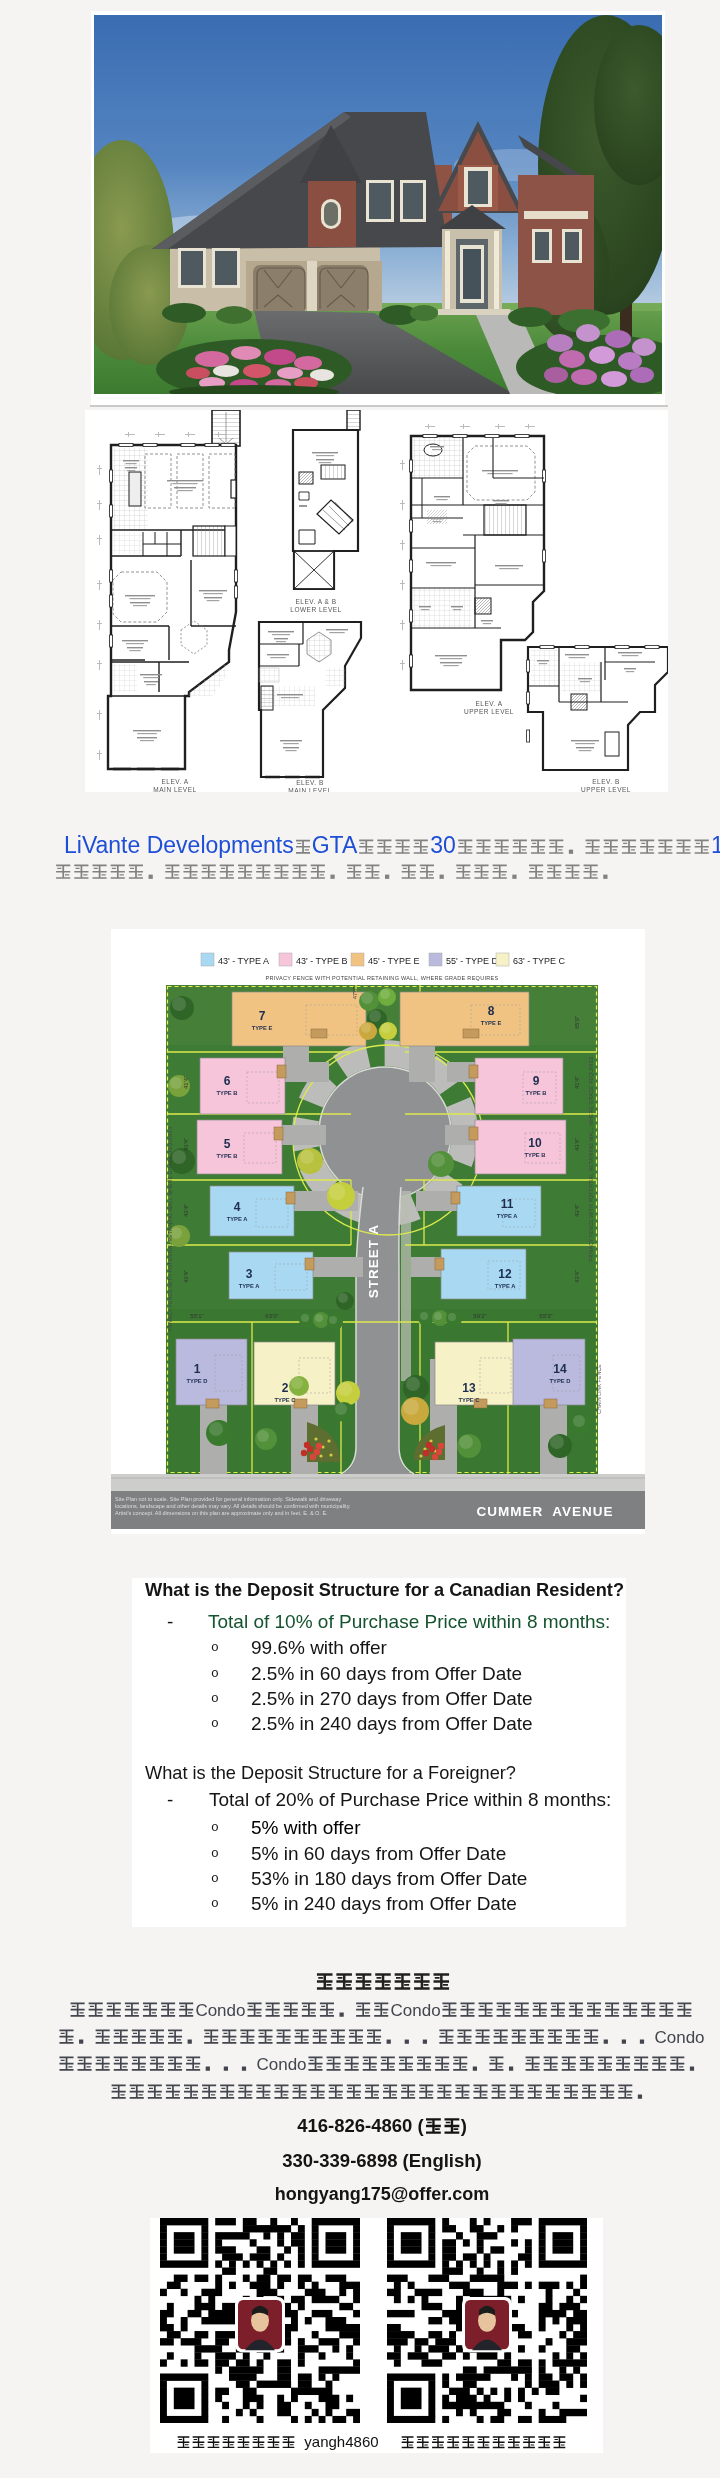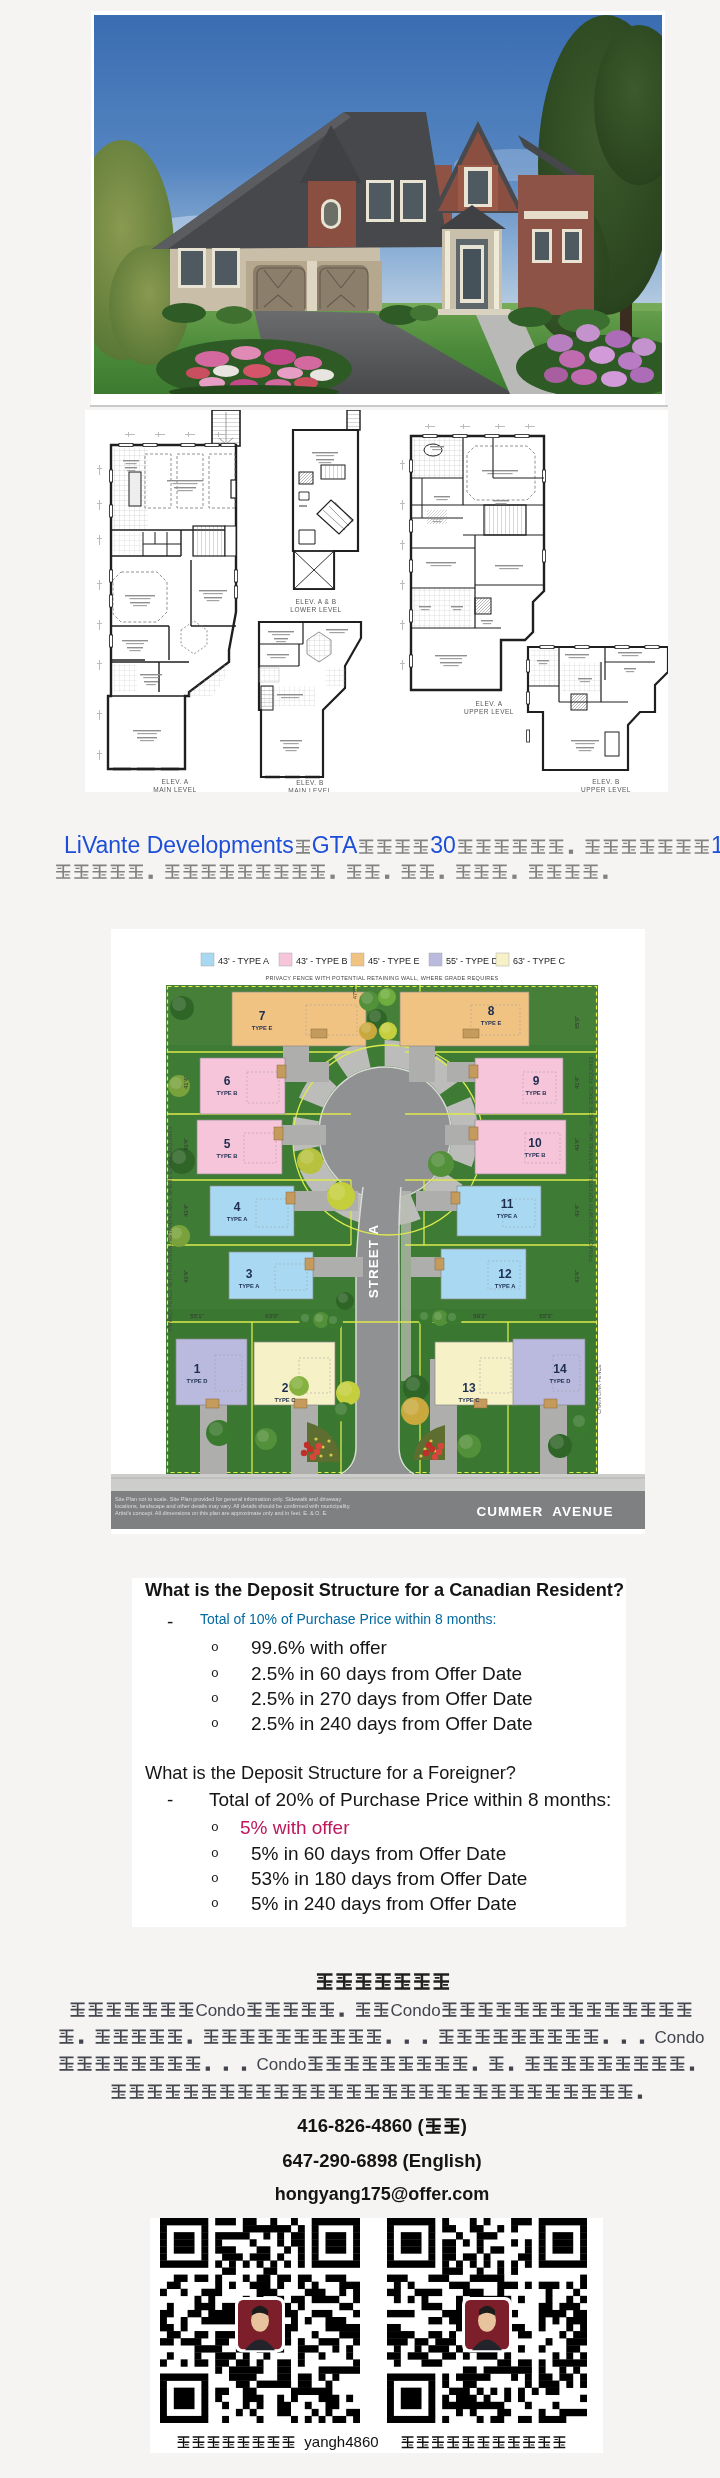--- a/index.html
+++ b/index.html
@@ -753,34 +753,34 @@
       <rect x="0" y="562" width="534" height="38" fill="#7e8082"></rect>
       <text x="434" y="587" font-size="13.5" font-weight="bold" fill="#fff" text-anchor="middle" letter-spacing="1">CUMMER&nbsp; AVENUE</text>
       <text x="4" y="572" font-size="5.5" fill="#ddd">Site Plan not to scale. Site Plan provided for general information only. Sidewalk and driveway</text>
       <text x="4" y="579" font-size="5.5" fill="#ddd">locations, landscape and other details may vary. All details should be confirmed with municipality.</text>
       <text x="4" y="586" font-size="5.5" fill="#ddd">Artist's concept. All dimensions on this plan are approximate only and in feet. E. &amp; O. E.</text>
     </svg></div>
 
 <div class="abs" style="left:132px;top:1578px;width:494px;height:349px;background:#fff"></div>
 <div class="abs" style="left:145px;top:1580px;font-size:18.2px;font-weight:bold;color:#151515">What is the Deposit Structure for a Canadian Resident?</div>
 <div class="abs" style="left:167px;top:1611px;font-size:19px;color:#151515">-</div>
-<div class="abs" style="left:200px;top:1611px;font-size:14px;color:#0369a1">Total of 10% of Purchase Price within 8 months:</div>
+<div class="abs" style="left:208px;top:1611px;font-size:19px;color:#14532d">Total of 10% of Purchase Price within 8 months:</div>
 <div class="abs" style="left:211px;top:1640px;font-size:13px;font-family:&quot;Liberation Mono&quot;,monospace;color:#151515">o</div>
 <div class="abs" style="left:251px;top:1637px;font-size:19px;color:#151515">99.6% with offer</div>
 <div class="abs" style="left:211px;top:1666px;font-size:13px;font-family:&quot;Liberation Mono&quot;,monospace;color:#151515">o</div>
 <div class="abs" style="left:251px;top:1663px;font-size:19px;color:#151515">2.5% in 60 days from Offer Date</div>
 <div class="abs" style="left:211px;top:1691px;font-size:13px;font-family:&quot;Liberation Mono&quot;,monospace;color:#151515">o</div>
 <div class="abs" style="left:251px;top:1688px;font-size:19px;color:#151515">2.5% in 270 days from Offer Date</div>
 <div class="abs" style="left:211px;top:1716px;font-size:13px;font-family:&quot;Liberation Mono&quot;,monospace;color:#151515">o</div>
 <div class="abs" style="left:251px;top:1713px;font-size:19px;color:#151515">2.5% in 240 days from Offer Date</div>
 <div class="abs" style="left:145px;top:1763px;font-size:18.2px;font-weight:normal;color:#151515">What is the Deposit Structure for a Foreigner?</div>
 <div class="abs" style="left:167px;top:1789px;font-size:19px;color:#151515">-</div>
 <div class="abs" style="left:209px;top:1789px;font-size:19px;color:#151515">Total of 20% of Purchase Price within 8 months:</div>
 <div class="abs" style="left:211px;top:1820px;font-size:13px;font-family:&quot;Liberation Mono&quot;,monospace;color:#151515">o</div>
-<div class="abs" style="left:240px;top:1817px;font-size:19px;color:#be185d">5% with offer</div>
+<div class="abs" style="left:251px;top:1817px;font-size:19px;color:#000000">5% with offer</div>
 <div class="abs" style="left:211px;top:1846px;font-size:13px;font-family:&quot;Liberation Mono&quot;,monospace;color:#151515">o</div>
 <div class="abs" style="left:251px;top:1843px;font-size:19px;color:#151515">5% in 60 days from Offer Date</div>
 <div class="abs" style="left:211px;top:1871px;font-size:13px;font-family:&quot;Liberation Mono&quot;,monospace;color:#151515">o</div>
 <div class="abs" style="left:251px;top:1868px;font-size:19px;color:#151515">53% in 180 days from Offer Date</div>
 <div class="abs" style="left:211px;top:1896px;font-size:13px;font-family:&quot;Liberation Mono&quot;,monospace;color:#151515">o</div>
 <div class="abs" style="left:251px;top:1893px;font-size:19px;color:#151515">5% in 240 days from Offer Date</div>
 
 <div class="abs" style="left:383px;top:1972px;transform:translateX(-50%)"><svg style="vertical-align:-3px;color:#202020" width="136" height="19.5" viewBox="0 0 126 18">
       <use href="#hb" x="0"></use>
       <use href="#hb" x="18"></use>
@@ -926,21 +926,21 @@
       <use href="#hz" x="486"></use>
       <use href="#hz" x="504"></use>
       <use href="#pz" x="522"></use>
     </svg></div>
 
 <div class="abs" style="left:382px;top:2115px;transform:translateX(-50%);font-size:18.5px;font-weight:bold;color:#141414">416-826-4860 (<svg style="vertical-align:-3px;color:#141414" width="37" height="18.5" viewBox="0 0 36 18">
       <use href="#hb" x="0"></use>
       <use href="#hb" x="18"></use>
     </svg>)</div>
 
-<div class="abs" style="left:382px;top:2150px;transform:translateX(-50%);font-size:18.5px;font-weight:bold;color:#141414">647-290-6898 (English)</div>
+<div class="abs" style="left:382px;top:2150px;transform:translateX(-50%);font-size:18.5px;font-weight:bold;color:#141414">330-339-6898 (English)</div>
 
 <div class="abs" style="left:382px;top:2184px;transform:translateX(-50%);font-size:18px;font-weight:bold;color:#141414">hongyang175@offer.com</div>
 
 <div class="abs" style="left:150px;top:2218px;width:453px;height:235px;background:#fff"></div>
 
 <div class="abs" style="left:160px;top:2218px"><svg width="200" height="205" viewBox="0 0 200 200" preserveAspectRatio="none">
       <g fill="#000">
         <rect x="0.0" y="0.0" width="48.3" height="7.2"></rect>
         <rect x="55.2" y="0.0" width="20.7" height="7.2"></rect>
         <rect x="82.8" y="0.0" width="13.8" height="7.2"></rect>

